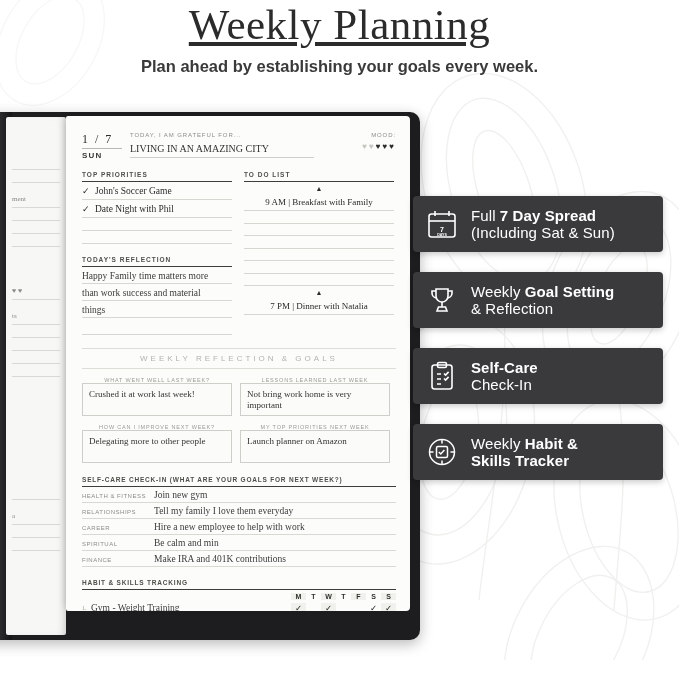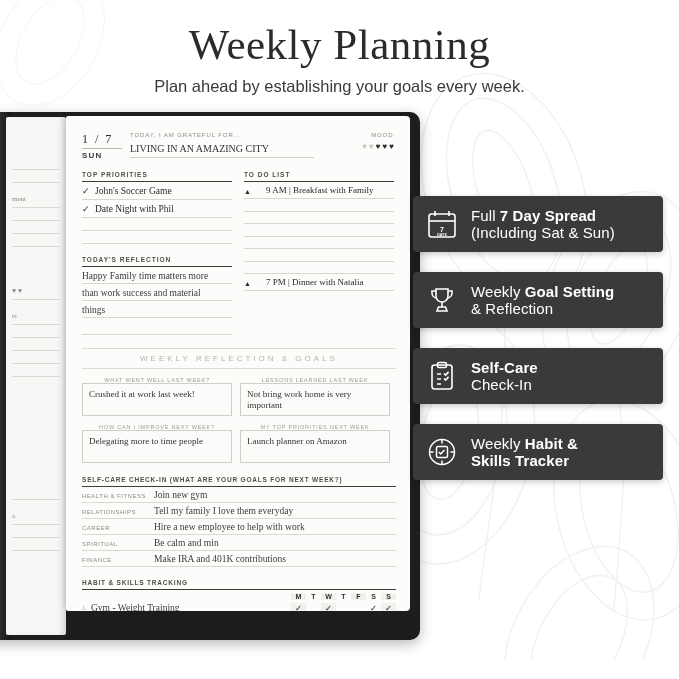--- a/index.html
+++ b/index.html
@@ -15,24 +15,24 @@
 
   
   .bg-floral { position: absolute; pointer-events: none; opacity: .5; }
   .bg-floral svg { display: block; }
 
   
   .header { position: absolute; top: 0; left: 0; width: 679px; text-align: center; z-index: 5; }
   .title {
     font-family: "Liberation Serif", serif;
     font-size: 43px; font-weight: 400; letter-spacing: .5px;
-    color: #2b2b2b; margin-top: 20px;
+    color: #2b2b2b;  text-decoration: underline;
   }
   .subtitle {
-    font-size: 16.5px; color: #3a3a3a; margin-top: 8px; font-weight: 400;
+    font-size: 16.5px; color: #3a3a3a; margin-top: 8px; font-weight: 700;
   }
 
   
   .book {
     position: absolute; left: -18px; top: 112px;
     width: 438px; height: 528px;
     z-index: 4;
   }
   .book-cover {
     position: absolute; inset: 0;
@@ -93,21 +93,21 @@
 
   .sec-h { font-size: 6.5px; letter-spacing: 1px; color: #4e4e4a; text-transform: uppercase; font-weight: bold; border-bottom: 1px solid #3d3d3a; padding-bottom: 3px; }
   .prio-item { display: flex; align-items: center; gap: 5px; border-bottom: 1px solid #d7d7d1; padding: 4px 0 3px 0; }
   .tick { font-size: 9px; color: #2b2b2b; width: 8px; }
   .prio-text { font-family: "Liberation Serif", serif; font-size: 9.5px; }
   .prio-empty { border-bottom: 1px solid #d7d7d1; height: 13px; }
 
   .refl-title { font-size: 6.5px; letter-spacing: 1px; color: #4e4e4a; text-transform: uppercase; font-weight: bold; border-bottom: 1px solid #3d3d3a; padding-bottom: 3px; margin-top: 12px; }
   .refl-line { font-family: "Liberation Serif", serif; font-size: 9.5px; border-bottom: 1px solid #d7d7d1; padding: 4px 0 2px 0; }
 
-  .todo-item { display: flex; align-items: flex-end; gap: 15px; border-bottom: 1px solid #d7d7d1; padding: 3px 0 3px 0; }
+  .todo-item { display: flex; align-items: center; gap: 5px; border-bottom: 1px solid #d7d7d1; padding: 3px 0 3px 0; flex-direction: column; }
   .tri { font-size: 7px; color: #2b2b2b; }
   .todo-text { font-family: "Liberation Serif", serif; font-size: 9px; }
   .todo-empty { border-bottom: 1px solid #d7d7d1; height: 12.5px; }
 
   .band {
     margin-top: 13px; text-align: center;
     font-size: 8px; letter-spacing: 3px; color: #b3b3ad; text-transform: uppercase;
     border-top: 1px solid #ddddd7; border-bottom: 1px solid #ddddd7;
     padding: 5px 0;
   }
@@ -280,21 +280,21 @@
       <div class="qcell">
         <div class="qlabel">WHAT WENT WELL LAST WEEK?</div>
         <div class="qbox hand">Crushed it at work last week!</div>
       </div>
       <div class="qcell">
         <div class="qlabel">LESSONS LEARNED LAST WEEK</div>
         <div class="qbox hand">Not bring work home is very important</div>
       </div>
       <div class="qcell">
         <div class="qlabel">HOW CAN I IMPROVE NEXT WEEK?</div>
-        <div class="qbox hand">Delegating more to time people</div>
+        <div class="qbox hand">Delegating more to other people</div>
       </div>
       <div class="qcell">
         <div class="qlabel">MY TOP PRIORITIES NEXT WEEK</div>
         <div class="qbox hand">Launch planner on Amazon</div>
       </div>
     </div>
 
     <div class="scare-h">SELF-CARE CHECK-IN (WHAT ARE YOUR GOALS FOR NEXT WEEK?)</div>
     <div class="scare-row">
       <div class="scare-k">Health &amp; Fitness</div>

